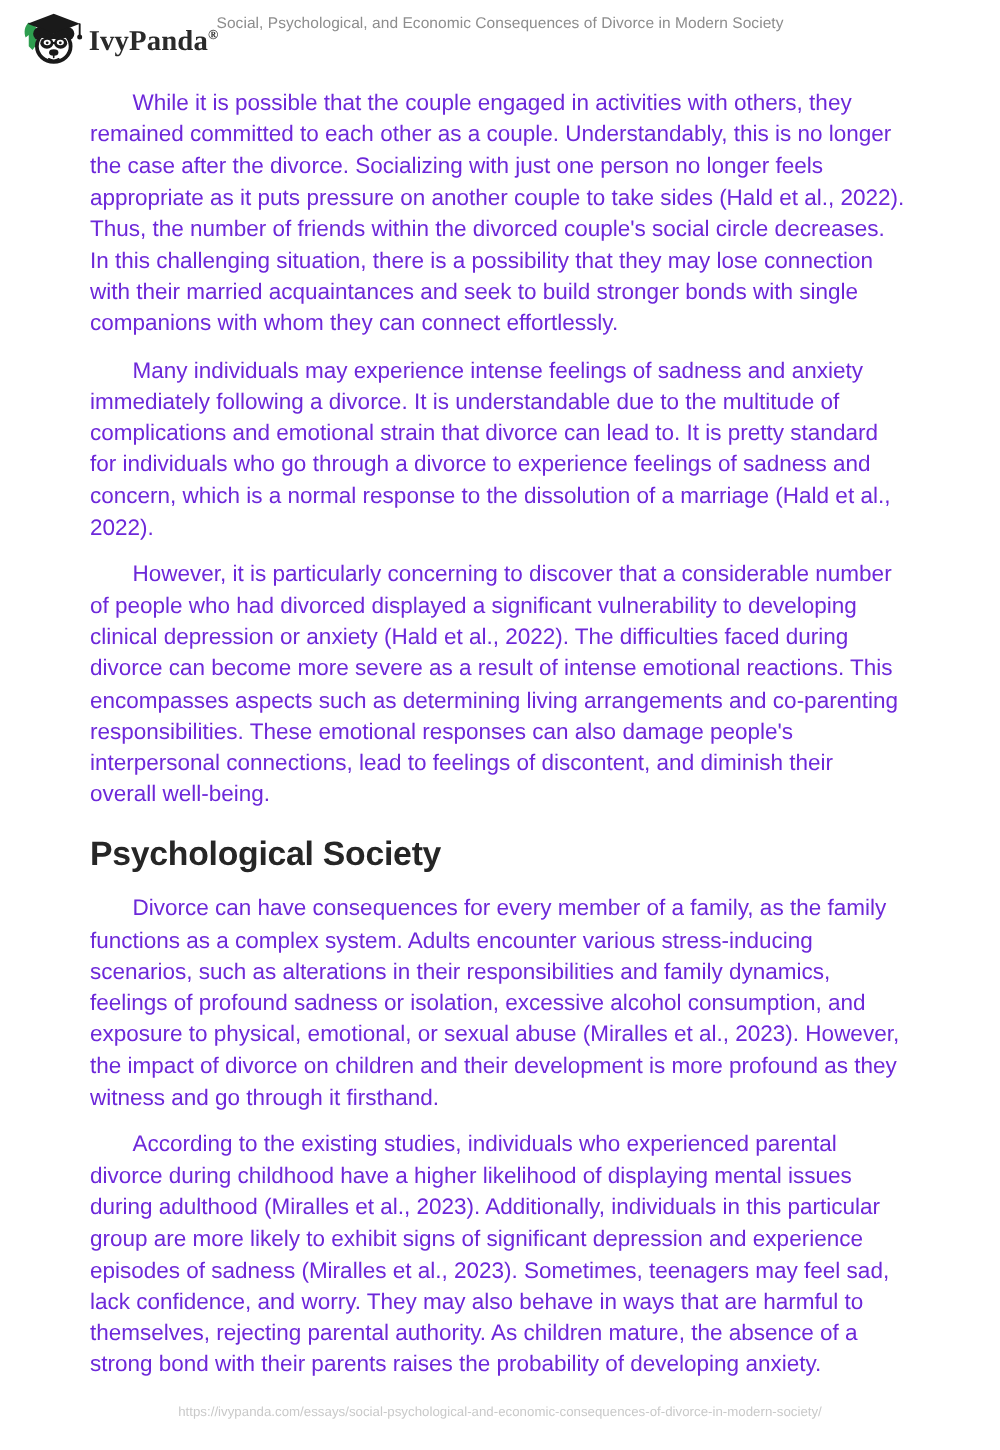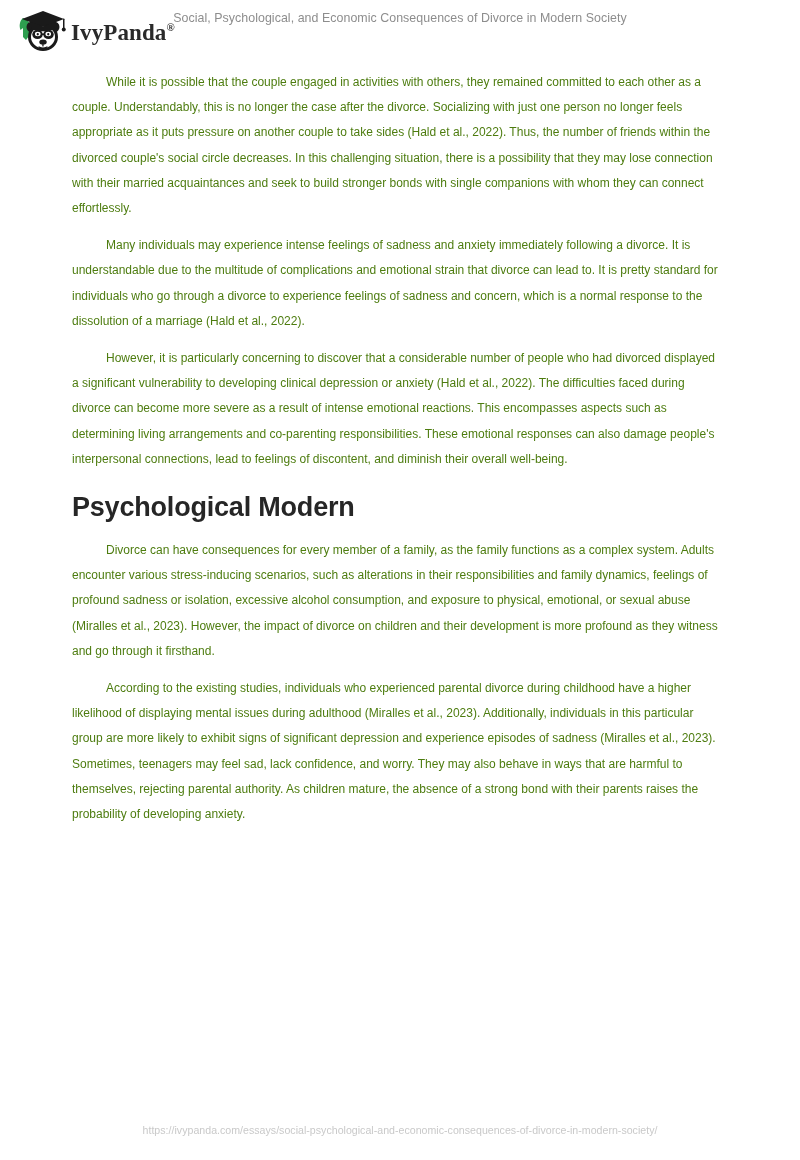--- a/index.html
+++ b/index.html
@@ -81,23 +81,23 @@
 
   
   .content {
     position: absolute;
     left: 72px;
     top: 70px;
     width: 652px;
   }
   p.para {
     margin: 0 0 12px 0;
-    font-size: 12px;
+    font-size: 18px;
     line-height: 25.2px;
-    color: #4d7c0f;
+    color: #6d28d9;
     text-indent: 34px;
     text-align: left;
     font-family: "Liberation Sans", sans-serif;
     -webkit-font-smoothing: antialiased;
   }
   h2.section-heading {
     margin: 18px 0 14px 0;
     font-size: 27px;
     line-height: 34px;
     font-weight: bold;
@@ -175,21 +175,21 @@
 
     <div class="header-title">Social, Psychological, and Economic Consequences of Divorce in Modern Society</div>
   </div>
 
   <div class="content">
 
     <p class="para">While it is possible that the couple engaged in activities with others, they remained committed to each other as a couple. Understandably, this is no longer the case after the divorce. Socializing with just one person no longer feels appropriate as it puts pressure on another couple to take sides (Hald et al., 2022). Thus, the number of friends within the divorced couple's social circle decreases. In this challenging situation, there is a possibility that they may lose connection with their married acquaintances and seek to build stronger bonds with single companions with whom they can connect effortlessly.</p>
     <p class="para">Many individuals may experience intense feelings of sadness and anxiety immediately following a divorce. It is understandable due to the multitude of complications and emotional strain that divorce can lead to. It is pretty standard for individuals who go through a divorce to experience feelings of sadness and concern, which is a normal response to the dissolution of a marriage (Hald et al., 2022).</p>
     <p class="para">However, it is particularly concerning to discover that a considerable number of people who had divorced displayed a significant vulnerability to developing clinical depression or anxiety (Hald et al., 2022). The difficulties faced during divorce can become more severe as a result of intense emotional reactions. This encompasses aspects such as determining living arrangements and co-parenting responsibilities. These emotional responses can also damage people's interpersonal connections, lead to feelings of discontent, and diminish their overall well-being.</p>
 
-    <h2 class="section-heading">Psychological Modern</h2>
+    <h2 class="section-heading">Psychological Society</h2>
 
     <p class="para">Divorce can have consequences for every member of a family, as the family functions as a complex system. Adults encounter various stress-inducing scenarios, such as alterations in their responsibilities and family dynamics, feelings of profound sadness or isolation, excessive alcohol consumption, and exposure to physical, emotional, or sexual abuse (Miralles et al., 2023). However, the impact of divorce on children and their development is more profound as they witness and go through it firsthand.</p>
     <p class="para">According to the existing studies, individuals who experienced parental divorce during childhood have a higher likelihood of displaying mental issues during adulthood (Miralles et al., 2023). Additionally, individuals in this particular group are more likely to exhibit signs of significant depression and experience episodes of sadness (Miralles et al., 2023). Sometimes, teenagers may feel sad, lack confidence, and worry. They may also behave in ways that are harmful to themselves, rejecting parental authority. As children mature, the absence of a strong bond with their parents raises the probability of developing anxiety.</p>
   </div>
 
   <div class="page-footer">
     <span class="footer-url">https://ivypanda.com/essays/social-psychological-and-economic-consequences-of-divorce-in-modern-society/</span>
   </div>
 
 </div>

